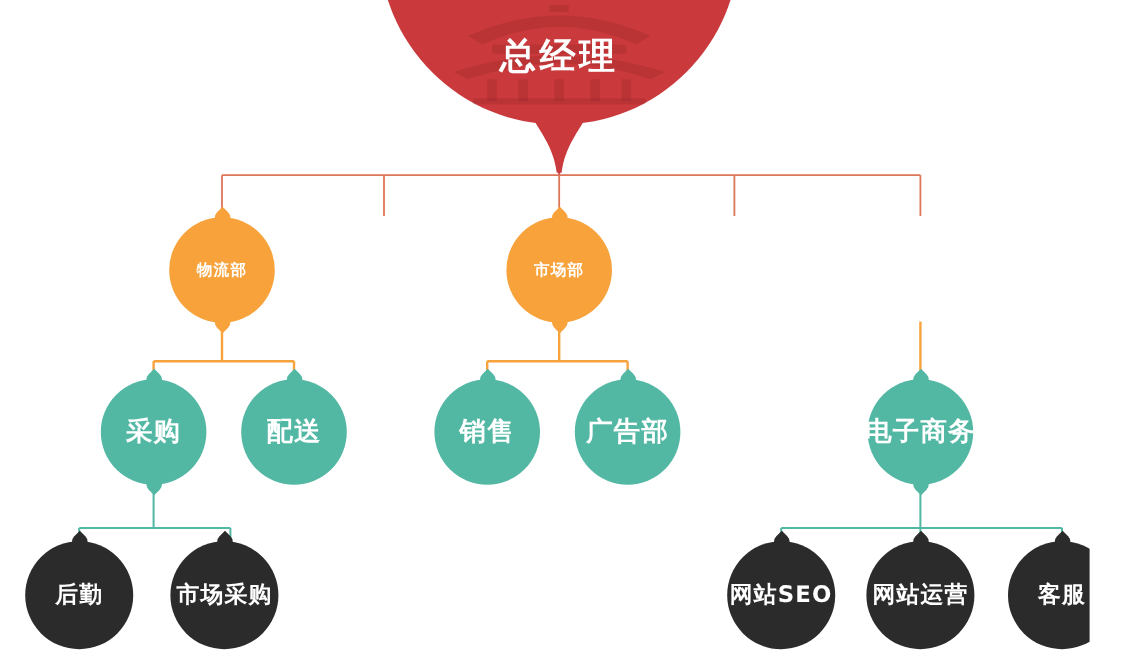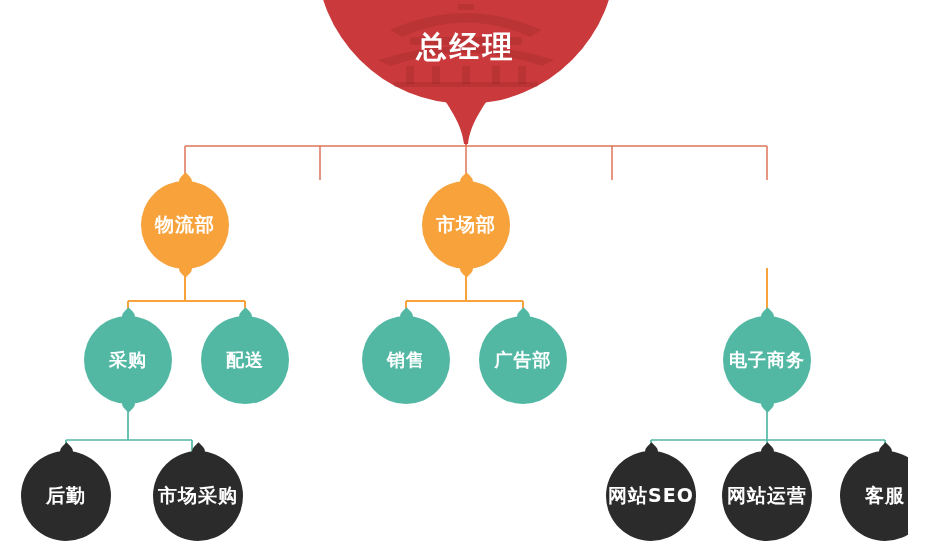--- a/index.html
+++ b/index.html
@@ -29,22 +29,22 @@
     z-index: 2;
     display: flex;
     align-items: center;
     justify-content: center;
     border-radius: 50%;
     color: var(--node-text, #fff);
     font-weight: bold;
     white-space: nowrap;
     letter-spacing: 1px;
   }
-  .dept { width: 88px; height: 88px; background: var(--dept-fill, #F8A23C); font-size: 19px; }
-  .team { width: 88px; height: 88px; background: var(--team-fill, #52B8A4); font-size: 18px; }
+  .dept { width: 88px; height: 88px; background: var(--dept-fill, #F8A23C); font-size: 13px; }
+  .team { width: 88px; height: 88px; background: var(--team-fill, #52B8A4); font-size: 22px; }
   .leaf { width: 90px; height: 90px; background: var(--leaf-fill, #2B2B2B); font-size: 19px; text-align: right; }
 
   
   .tip-top::before, .tip-bottom::after {
     content: "";
     position: absolute;
     left: 50%;
     width: 13px; height: 13px;
     margin-left: -6.5px;
     background: inherit;
@@ -157,21 +157,21 @@
   <div class="node team tip-top" style="left:479px;top:316px">
     <span class="lbl">广告部</span>
   </div>
   <div class="node team tip-top tip-bottom" style="left:723px;top:316px">
     <span class="lbl">电子商务</span>
   </div>
 
   <div class="node leaf tip-top" style="left:21px;top:451px">
     <span class="lbl">后勤</span>
   </div>
-  <div class="node leaf tip-top" style="left:153px;top:451px">
+  <div class="node leaf tip-top" style="left:142px;top:451px">
     <span class="lbl">市场采购</span>
   </div>
   <div class="node leaf tip-top" style="left:606px;top:451px">
     <span class="lbl">网站SEO</span>
   </div>
   <div class="node leaf tip-top" style="left:722px;top:451px">
     <span class="lbl">网站运营</span>
   </div>
   <div class="node leaf tip-top" style="left:840px;top:451px">
     <span class="lbl">客服</span>

